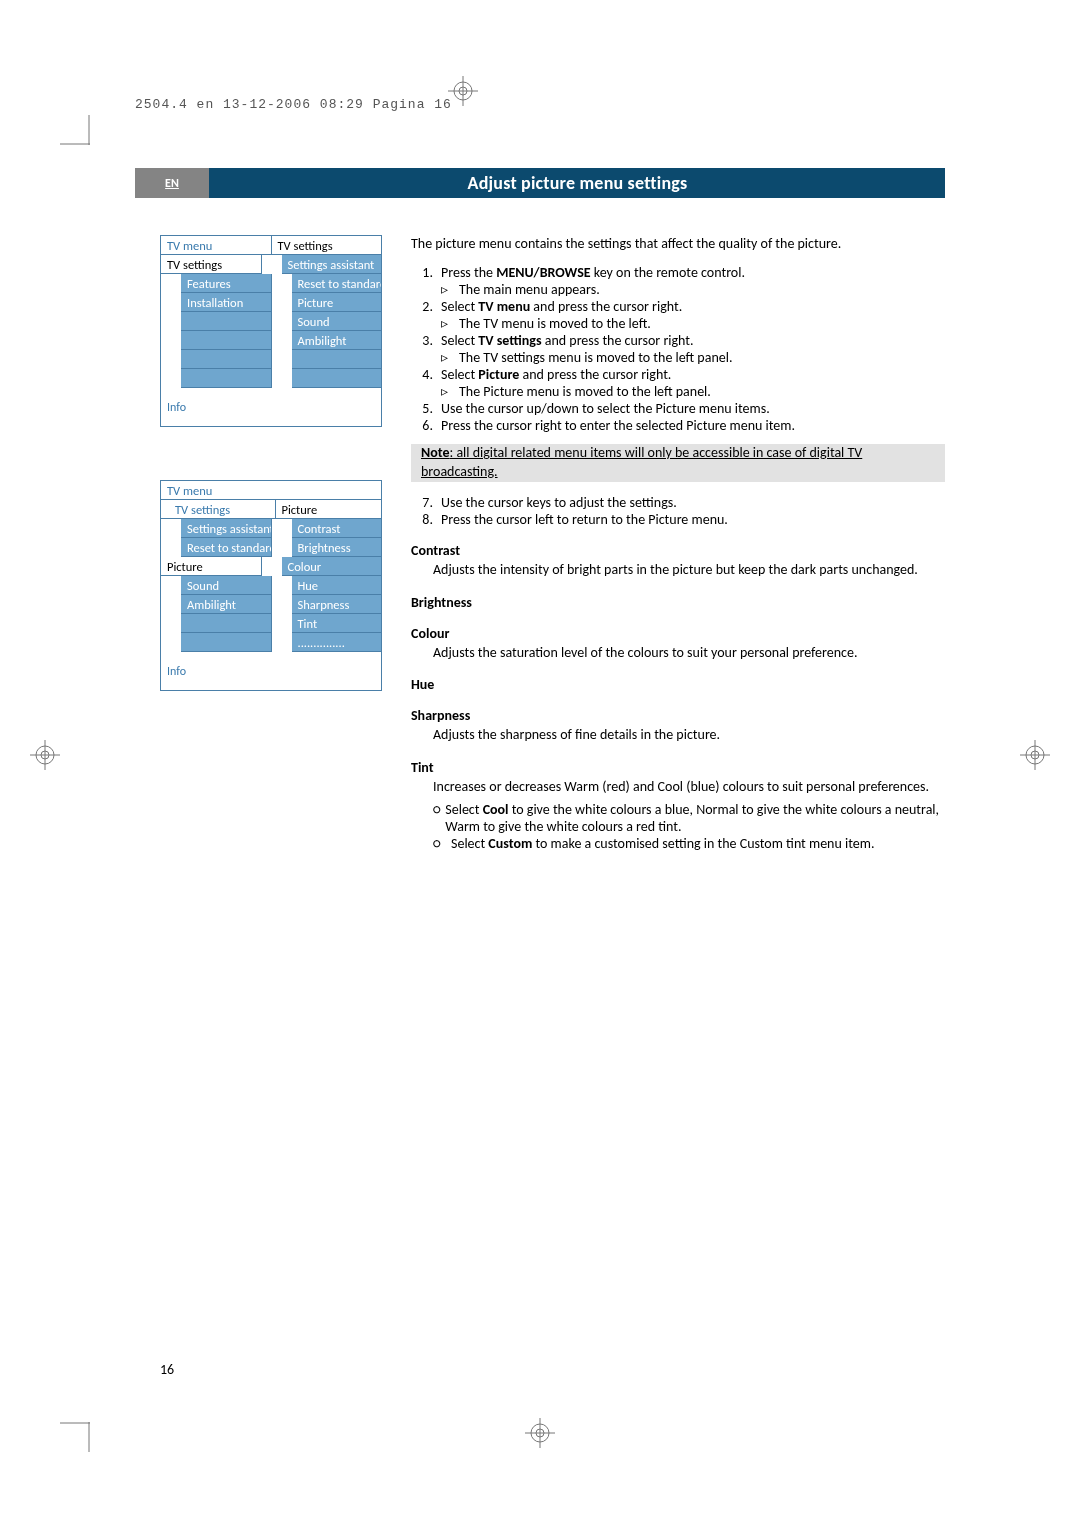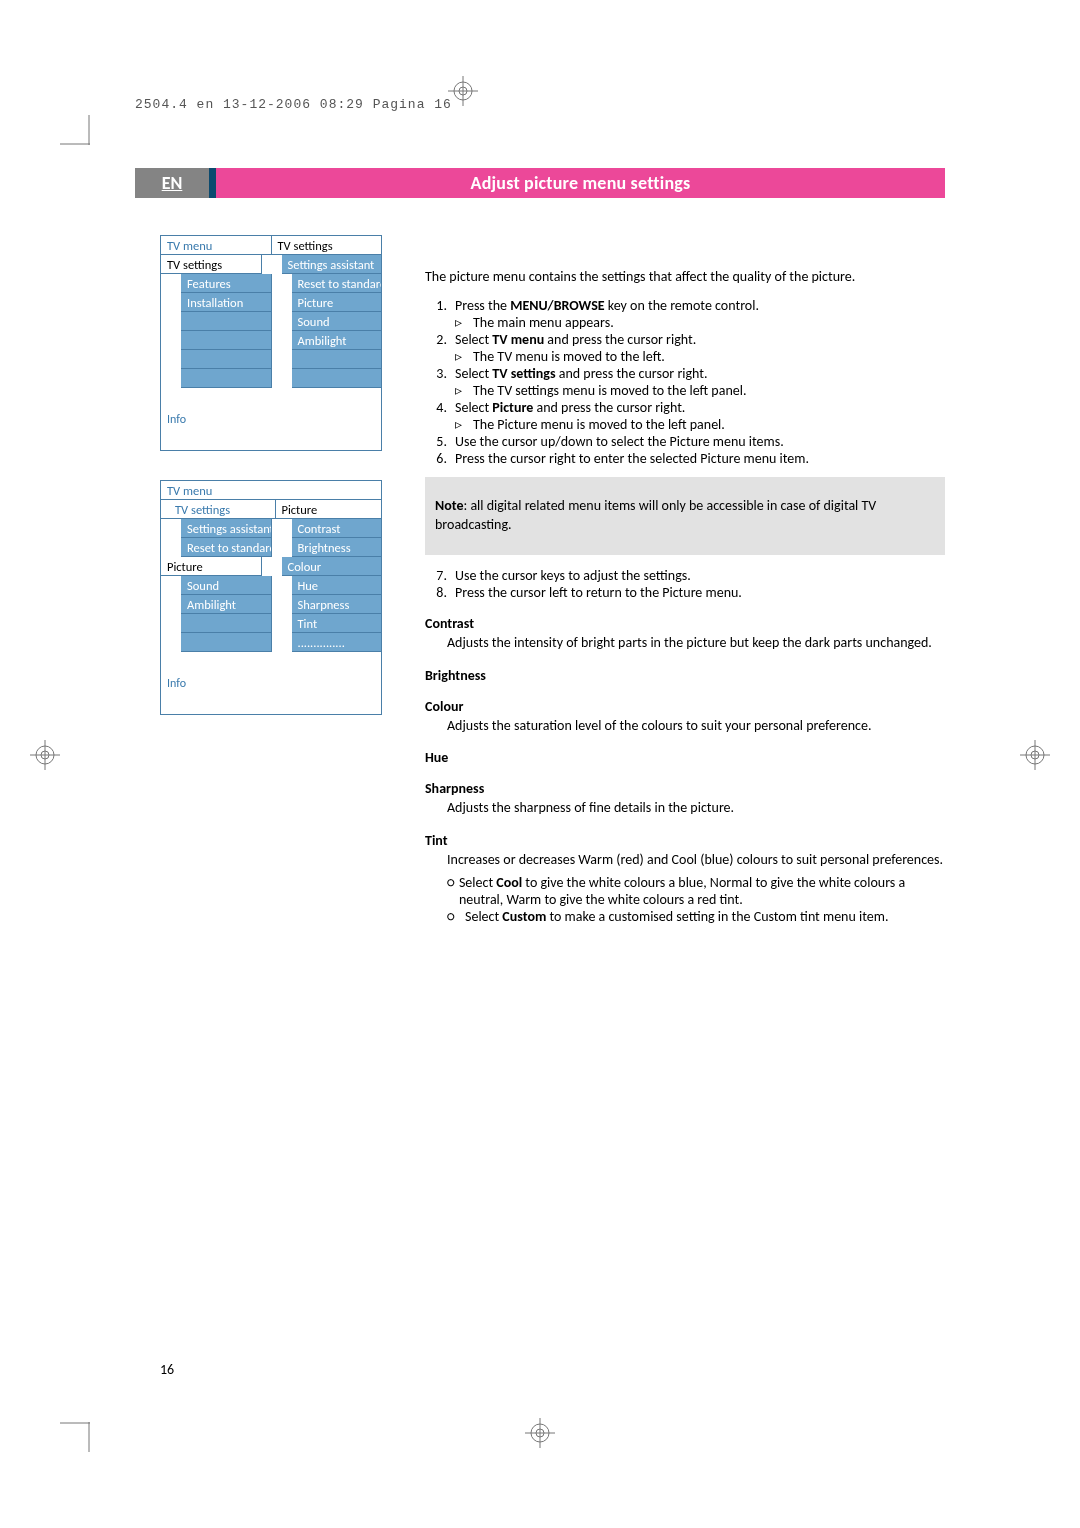--- a/index.html
+++ b/index.html
@@ -65,30 +65,30 @@
     left: 135px;
     right: 135px;
     height: 30px;
     display: flex;
   }
   .lang-tab {
     width: 74px;
     background: #848484;
     color: #fff;
     font-weight: bold;
-    font-size: 18px;
+    font-size: 12px;
     display: flex;
     align-items: center;
     justify-content: center;
-    border-right: 7px solid #0c4a6e;
+    border-right: 1px solid #0c4a6e;
     text-decoration: underline;
   }
   .title-text {
     flex: 1;
-    background: #ec4899;
+    background: #0c4a6e;
     color: #fff;
     font-weight: bold;
     font-size: 18px;
     display: flex;
     align-items: center;
     justify-content: center;
     letter-spacing: 0.2px;
   }
   .menu-box {
     position: absolute;
@@ -108,43 +108,43 @@
     white-space: nowrap;
   }
   .menu-cell.left { border-right: 1px solid #4a7fa8; }
   .blue-bg { background: #6fa6ce; color: #fff; margin-left: 20px; }
   .blue-text { color: #3a7aad; }
   .highlight-sel { background: #fff; color: #000; }
   .info-row {
     height: 30px;
     display:flex;
     align-items:center;
-    padding: 16px 6px;
+    padding: 4px 6px;
     color: #3a7aad;
     font-size: 12px;
   }
   .body-col {
     position: absolute;
     top: 235px;
-    left: 425px;
+    left: 411px;
     right: 135px;
-    margin-top: 33px;
   }
   .body-col p { margin: 0 0 10px 0; line-height: 1.35; }
   .step-list { margin: 0 0 10px 0; padding: 0; }
   .step-list .step { display:flex; margin: 0; }
   .step .num { width: 22px; text-align:right; padding-right:8px; }
   .step .txt { flex:1; }
   .sub { display:flex; padding-left: 30px; }
   .sub .arrow { width: 18px; }
   .note-box {
     background: #e2e2e2;
-    padding: 20px 10px;
+    padding: 0 10px;
     margin: 6px 0 12px 0;
     line-height: 1.35;
+    text-decoration: underline;
   }
   .section-h { font-weight: bold; margin: 14px 0 2px 0; }
   .section-body { margin: 0 0 4px 22px; line-height:1.35; }
   .bullet-line { display:flex; padding-left:22px; }
   .bullet-line .b { width:18px; }
   .page-num {
     position: absolute;
     left: 160px;
     bottom: 150px;
     font-size: 14px;

